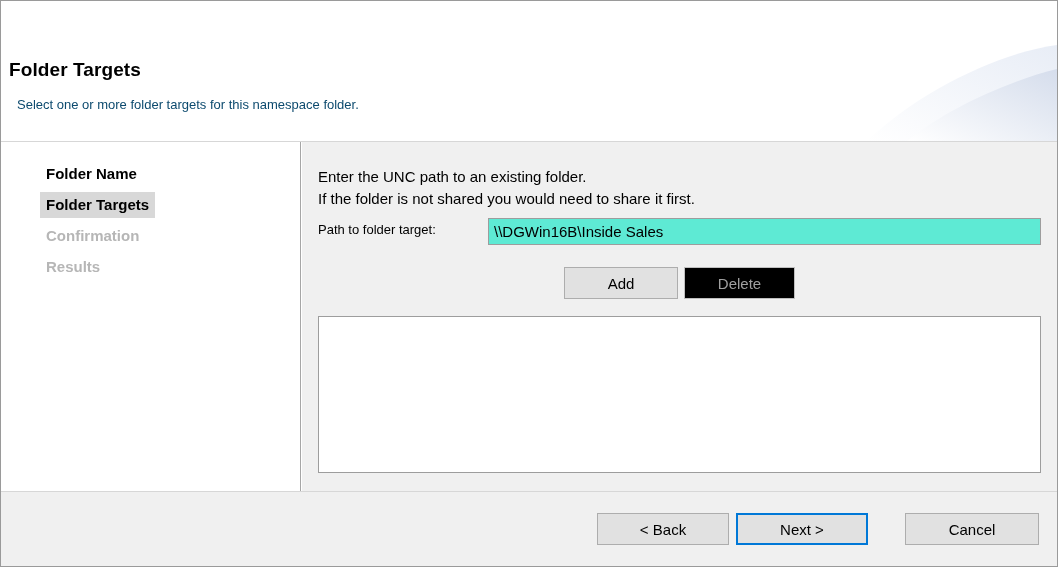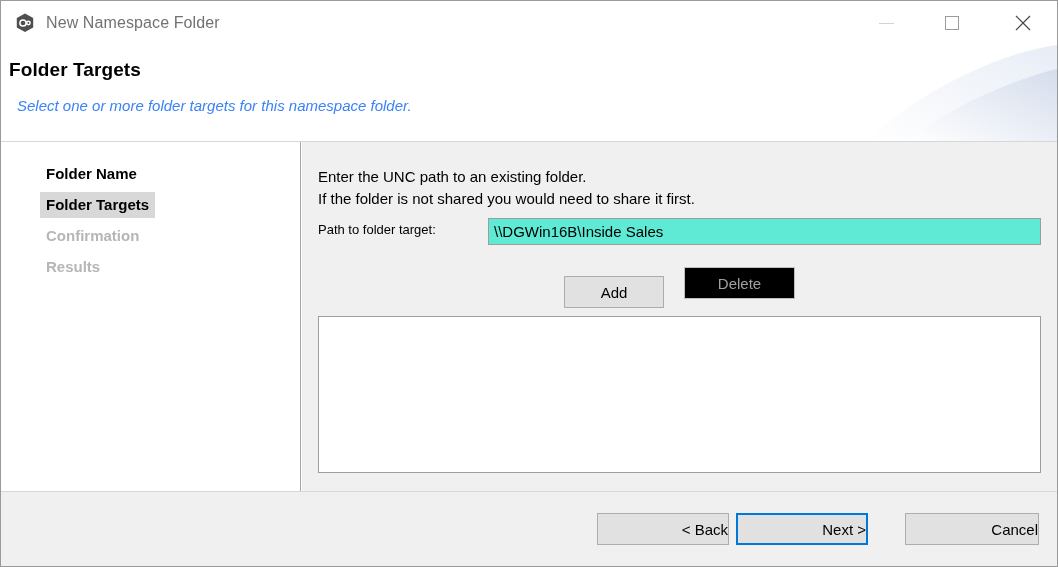--- a/index.html
+++ b/index.html
@@ -103,23 +103,22 @@
     top: 14px;
     font-size: 19px;
     font-weight: bold;
     color: #000000;
     letter-spacing: 0.1px;
   }
   .header-sub {
     position: absolute;
     left: 16px;
     top: 52px;
-    font-size: 15px;
-    color: #3b82f6;
-    font-style: italic;
+    font-size: 13px;
+    color: #0c4a6e;
   }
   .header-rule {
     position: absolute;
     left: 0; top: 140px;
     width: 1056px;
     height: 1px;
     background: #d7d7d7;
   }
 
   
@@ -216,22 +215,22 @@
     padding: 0;
   }
   .btn.disabled {
     color: #a0a0a0;
     background: #000000;
     border-color: #bfbfbf;
   }
   .btn-add {
     position: absolute;
     left: 262px;
-    top: 134px;
-    width: 100px;
+    top: 125px;
+    width: 114px;
     height: 32px;
   }
   .btn-delete {
     position: absolute;
     left: 382px;
     top: 125px;
     width: 111px;
     height: 32px;
   }
 
@@ -262,54 +261,30 @@
     top: 21px;
     height: 32px;
     font-family: "Liberation Sans", sans-serif;
     font-size: 15px;
     color: #000000;
     background: #e1e1e1;
     border: 1px solid #adadad;
     box-sizing: border-box;
     cursor: default;
     padding: 0;
-    text-align: right;
   }
   .footer-btn.back   { left: 596px; width: 132px; }
   .footer-btn.next   { left: 735px; width: 132px; border: 2px solid #0078d7; }
   .footer-btn.cancel { left: 904px; width: 134px; }
 </style>
 </head>
 <body>
 
 <div class="window">
 
-  <div class="titlebar">
-    <svg class="title-icon" viewBox="0 0 22 22">
-      <polygon points="11,1.5 19.2,6.1 19.2,15.4 11,20 2.8,15.4 2.8,6.1" fill="#4f4f4f"></polygon>
-      <circle cx="9" cy="11" r="3.1" fill="none" stroke="#ffffff" stroke-width="1.5"></circle>
-      <circle cx="14.4" cy="11" r="1.7" fill="none" stroke="#ffffff" stroke-width="1.5"></circle>
-    </svg>
-    <span class="title-text">New Namespace Folder</span>
-
-    <div class="win-controls">
-      <button class="win-btn minimize">
-        <span class="glyph-min"></span>
-      </button>
-      <button class="win-btn maximize">
-        <span class="glyph-max"></span>
-      </button>
-      <button class="win-btn close">
-        <svg class="glyph-close" width="18" height="18" viewBox="0 0 18 18">
-          <line x1="2" y1="2" x2="16" y2="16" stroke="#4a4a4a" stroke-width="1.2"></line>
-          <line x1="16" y1="2" x2="2" y2="16" stroke="#4a4a4a" stroke-width="1.2"></line>
-        </svg>
-      </button>
-    </div>
-  </div>
 
   <div class="header">
     <svg class="header-deco" viewBox="0 0 210 96" preserveAspectRatio="none">
       <defs>
         <linearGradient id="decoA" x1="0" y1="1" x2="1" y2="0">
           <stop offset="0%" stop-color="#ffffff"></stop>
           <stop offset="100%" stop-color="#d5ddec"></stop>
         </linearGradient>
         <linearGradient id="decoB" x1="0" y1="1" x2="1" y2="0">
           <stop offset="0%" stop-color="#ffffff"></stop>

